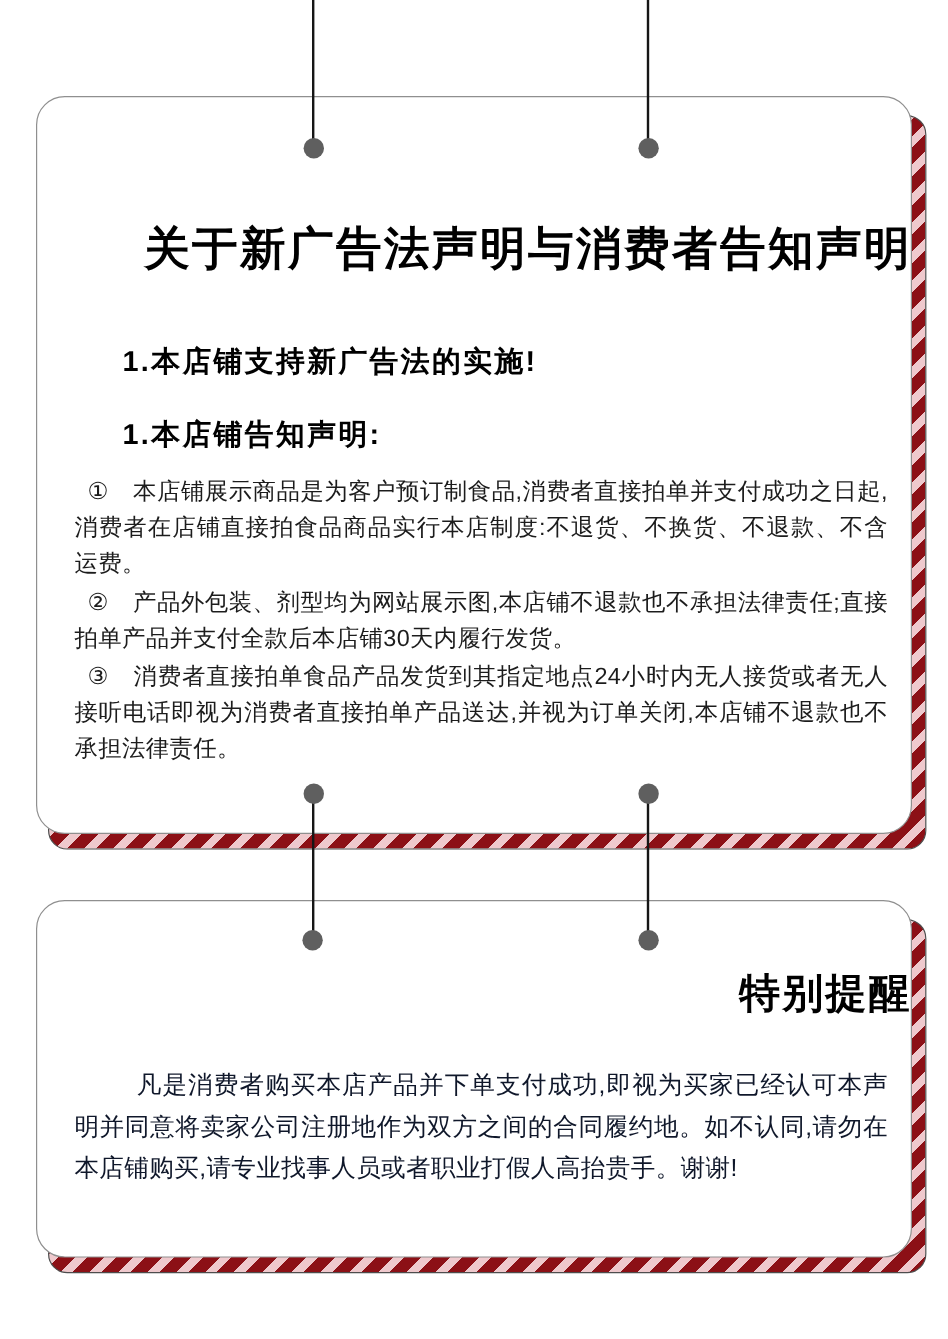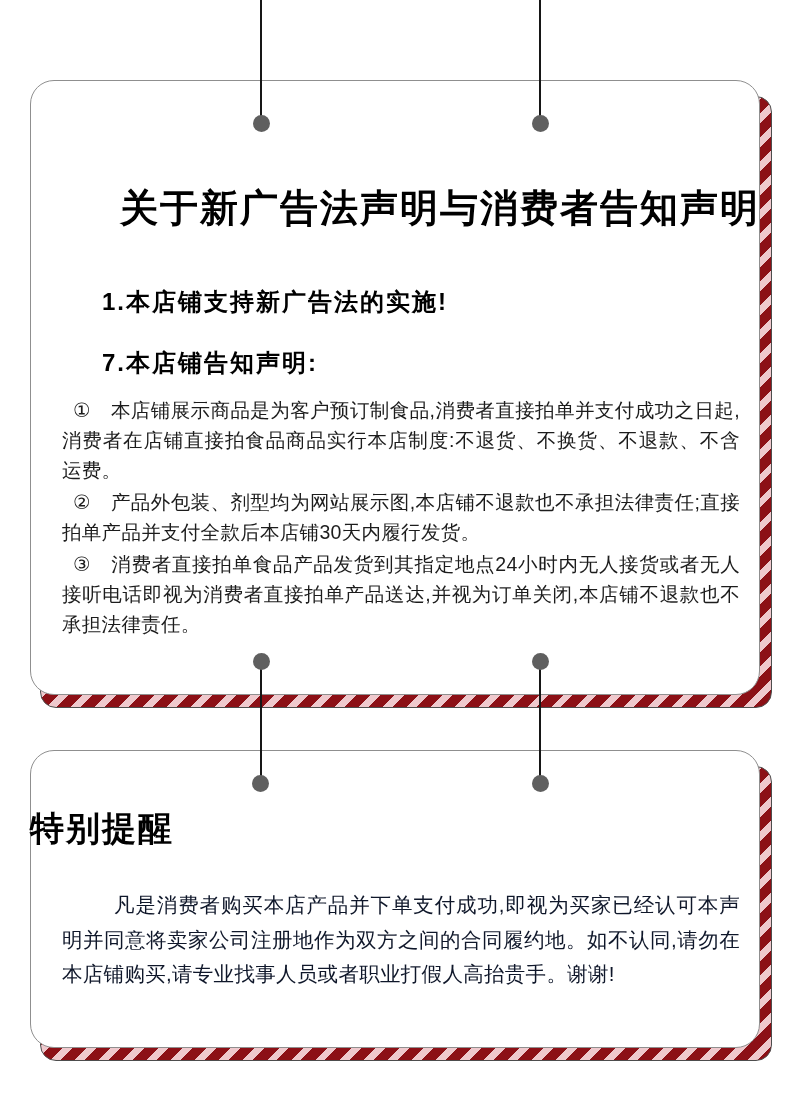--- a/index.html
+++ b/index.html
@@ -109,21 +109,21 @@
     text-indent: 11px;
     color: #1c1c1c;
     font-weight: 400;
   }
   .items .marker { margin-right: 20px; }
 
   
   .card2 .card-title {
     position: absolute;
     left: 0; right: 0; top: 58px;
-    text-align: left;
+    text-align: right;
     font-size: 34px;
     line-height: 40px;
     font-weight: 800;
     letter-spacing: 2px;
     color: #000;
     z-index: 2;
   }
   .card2 .notice-paragraph {
     position: absolute;
     left: 32px; top: 138px;
@@ -146,21 +146,21 @@
   <div class="string tl"></div>
   <div class="string tr"></div>
   <div class="string ml"></div>
   <div class="string mr"></div>
 
   <div class="card card1">
     <div class="ribbon"></div>
     <div class="card-body"></div>
     <div class="card-title">关于新广告法声明与消费者告知声明</div>
     <div class="sec-heading h1">1.本店铺支持新广告法的实施!</div>
-    <div class="sec-heading h2">7.本店铺告知声明:</div>
+    <div class="sec-heading h2">1.本店铺告知声明:</div>
     <div class="items">
       <p><span class="marker">①</span><span>本店铺展示商品是为客户预订制食品,消费者直接拍单并支付成功之日起,消费者在店铺直接拍食品商品实行本店制度:不退货、不换货、不退款、不含运费。</span></p>
       <p><span class="marker">②</span><span>产品外包装、剂型均为网站展示图,本店铺不退款也不承担法律责任;直接拍单产品并支付全款后本店铺30天内履行发货。</span></p>
       <p><span class="marker">③</span><span>消费者直接拍单食品产品发货到其指定地点24小时内无人接货或者无人接听电话即视为消费者直接拍单产品送达,并视为订单关闭,本店铺不退款也不承担法律责任。</span></p>
     </div>
   </div>
 
   <div class="card card2">
     <div class="ribbon"></div>
     <div class="card-body"></div>

